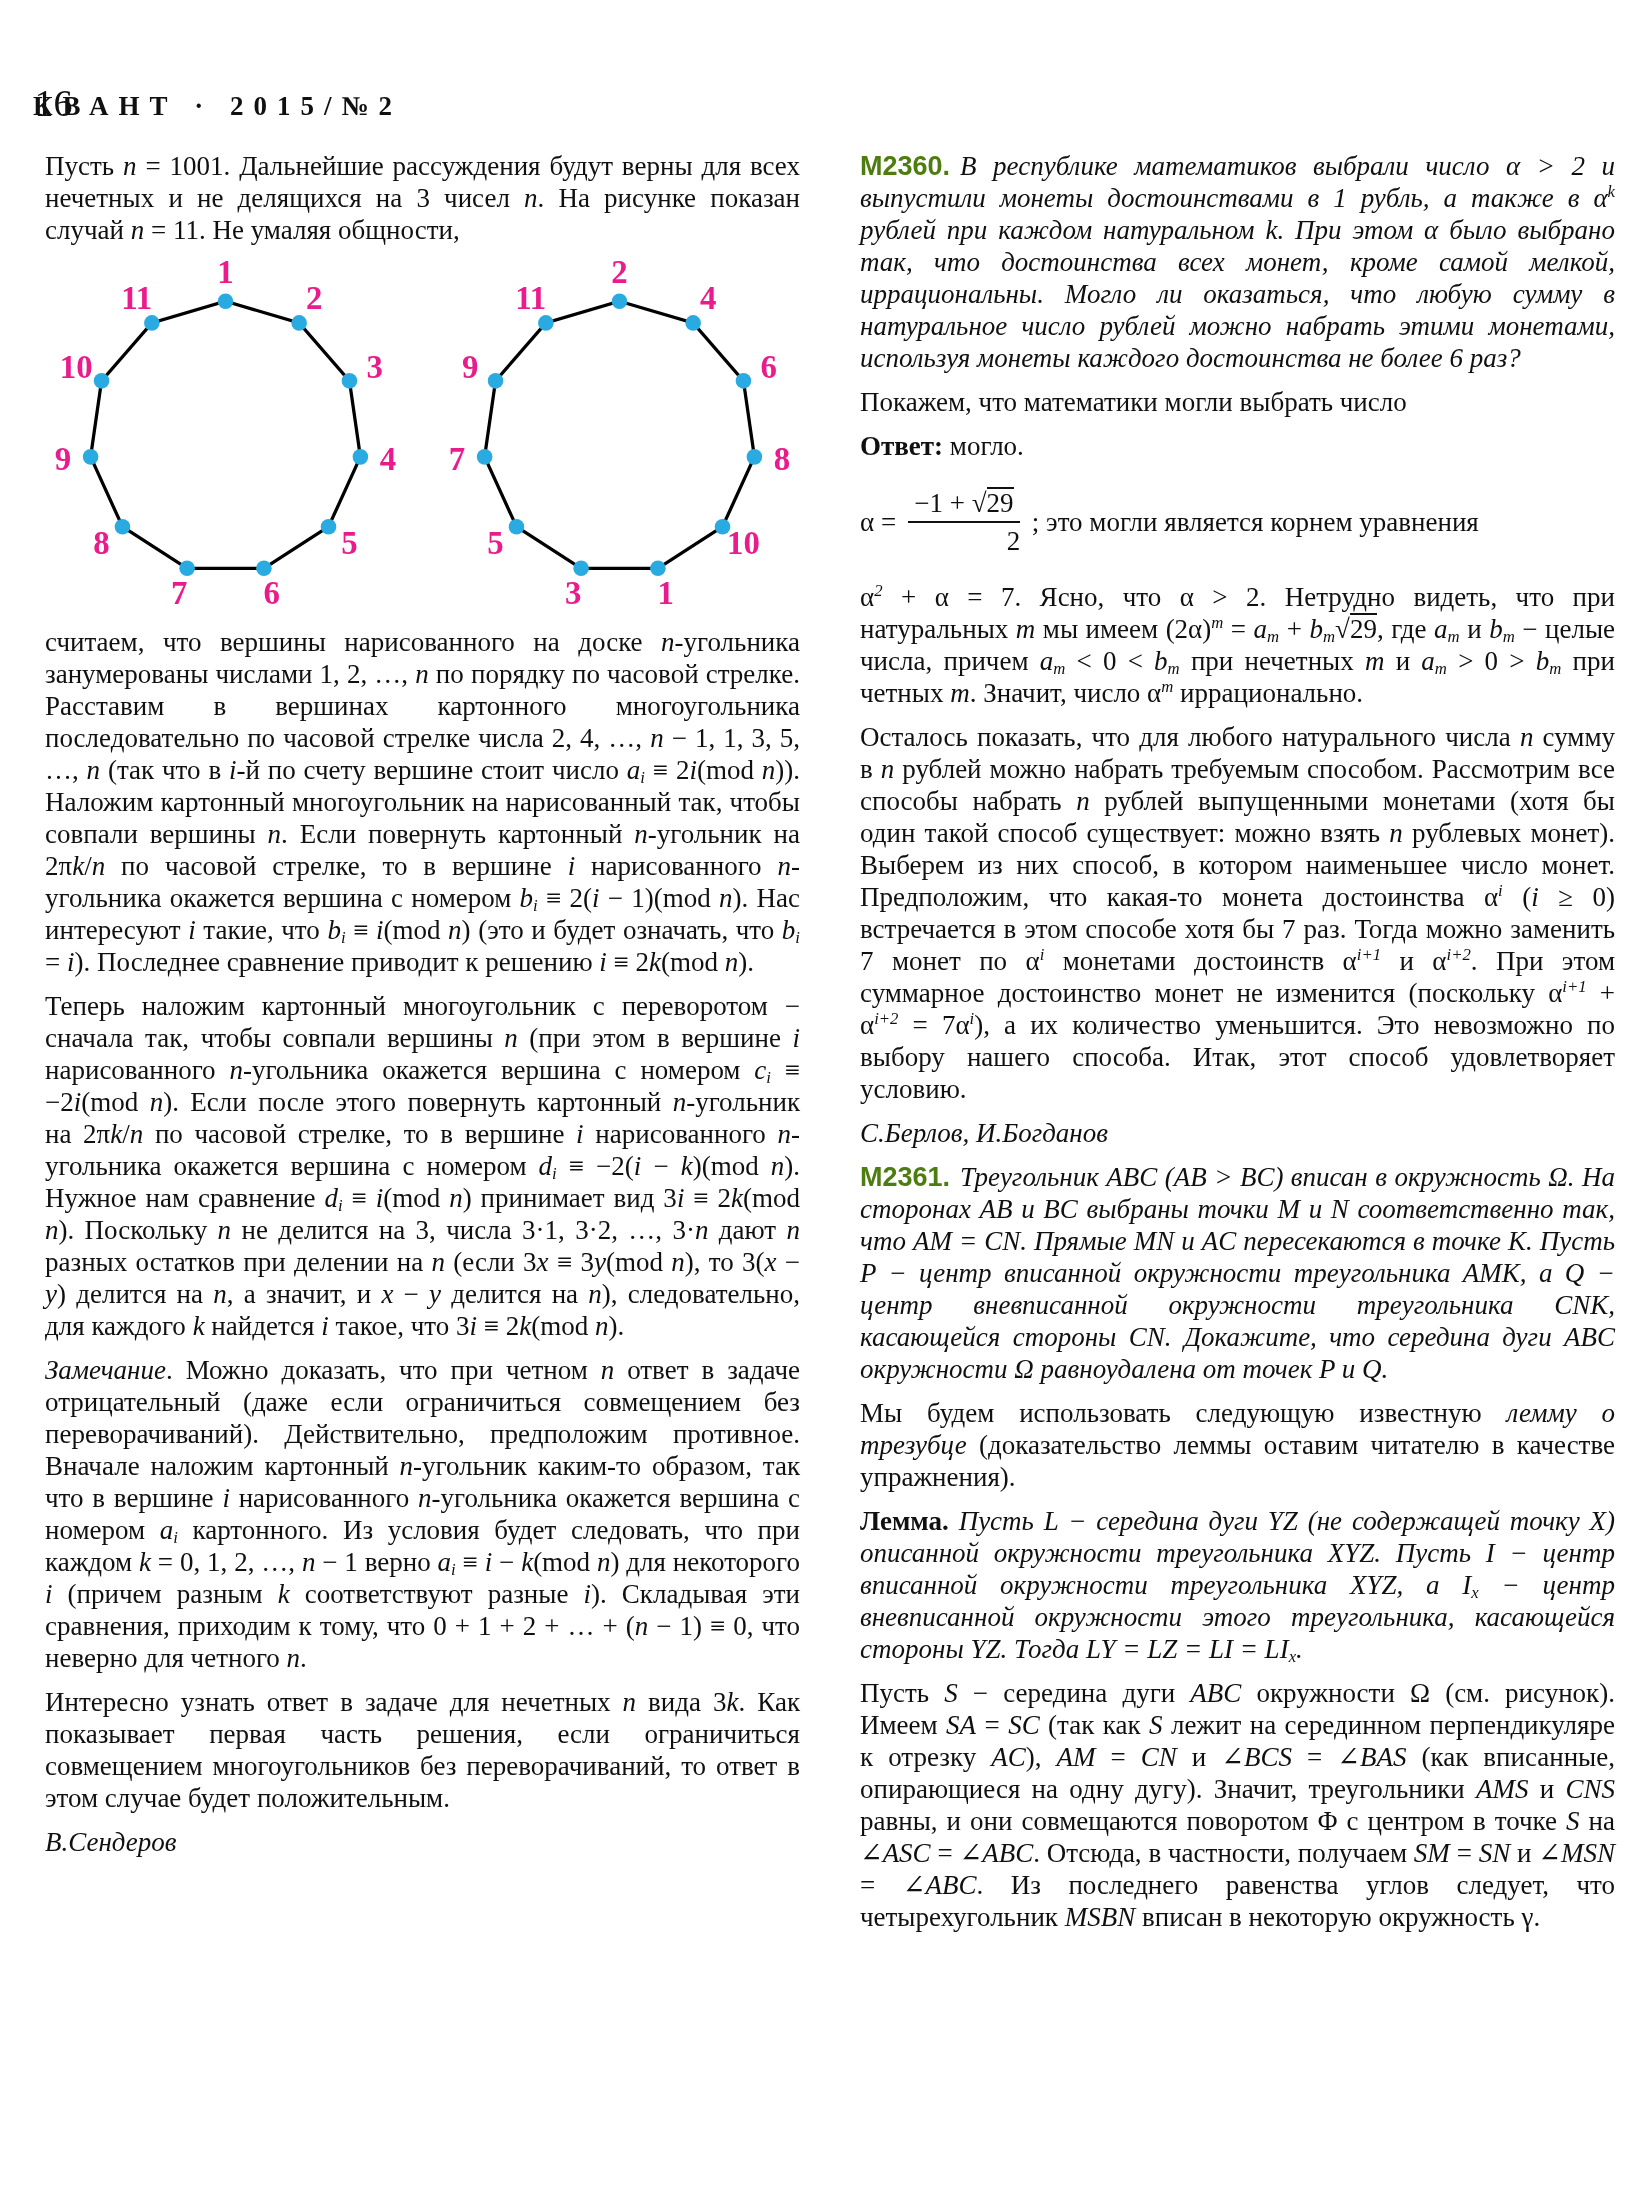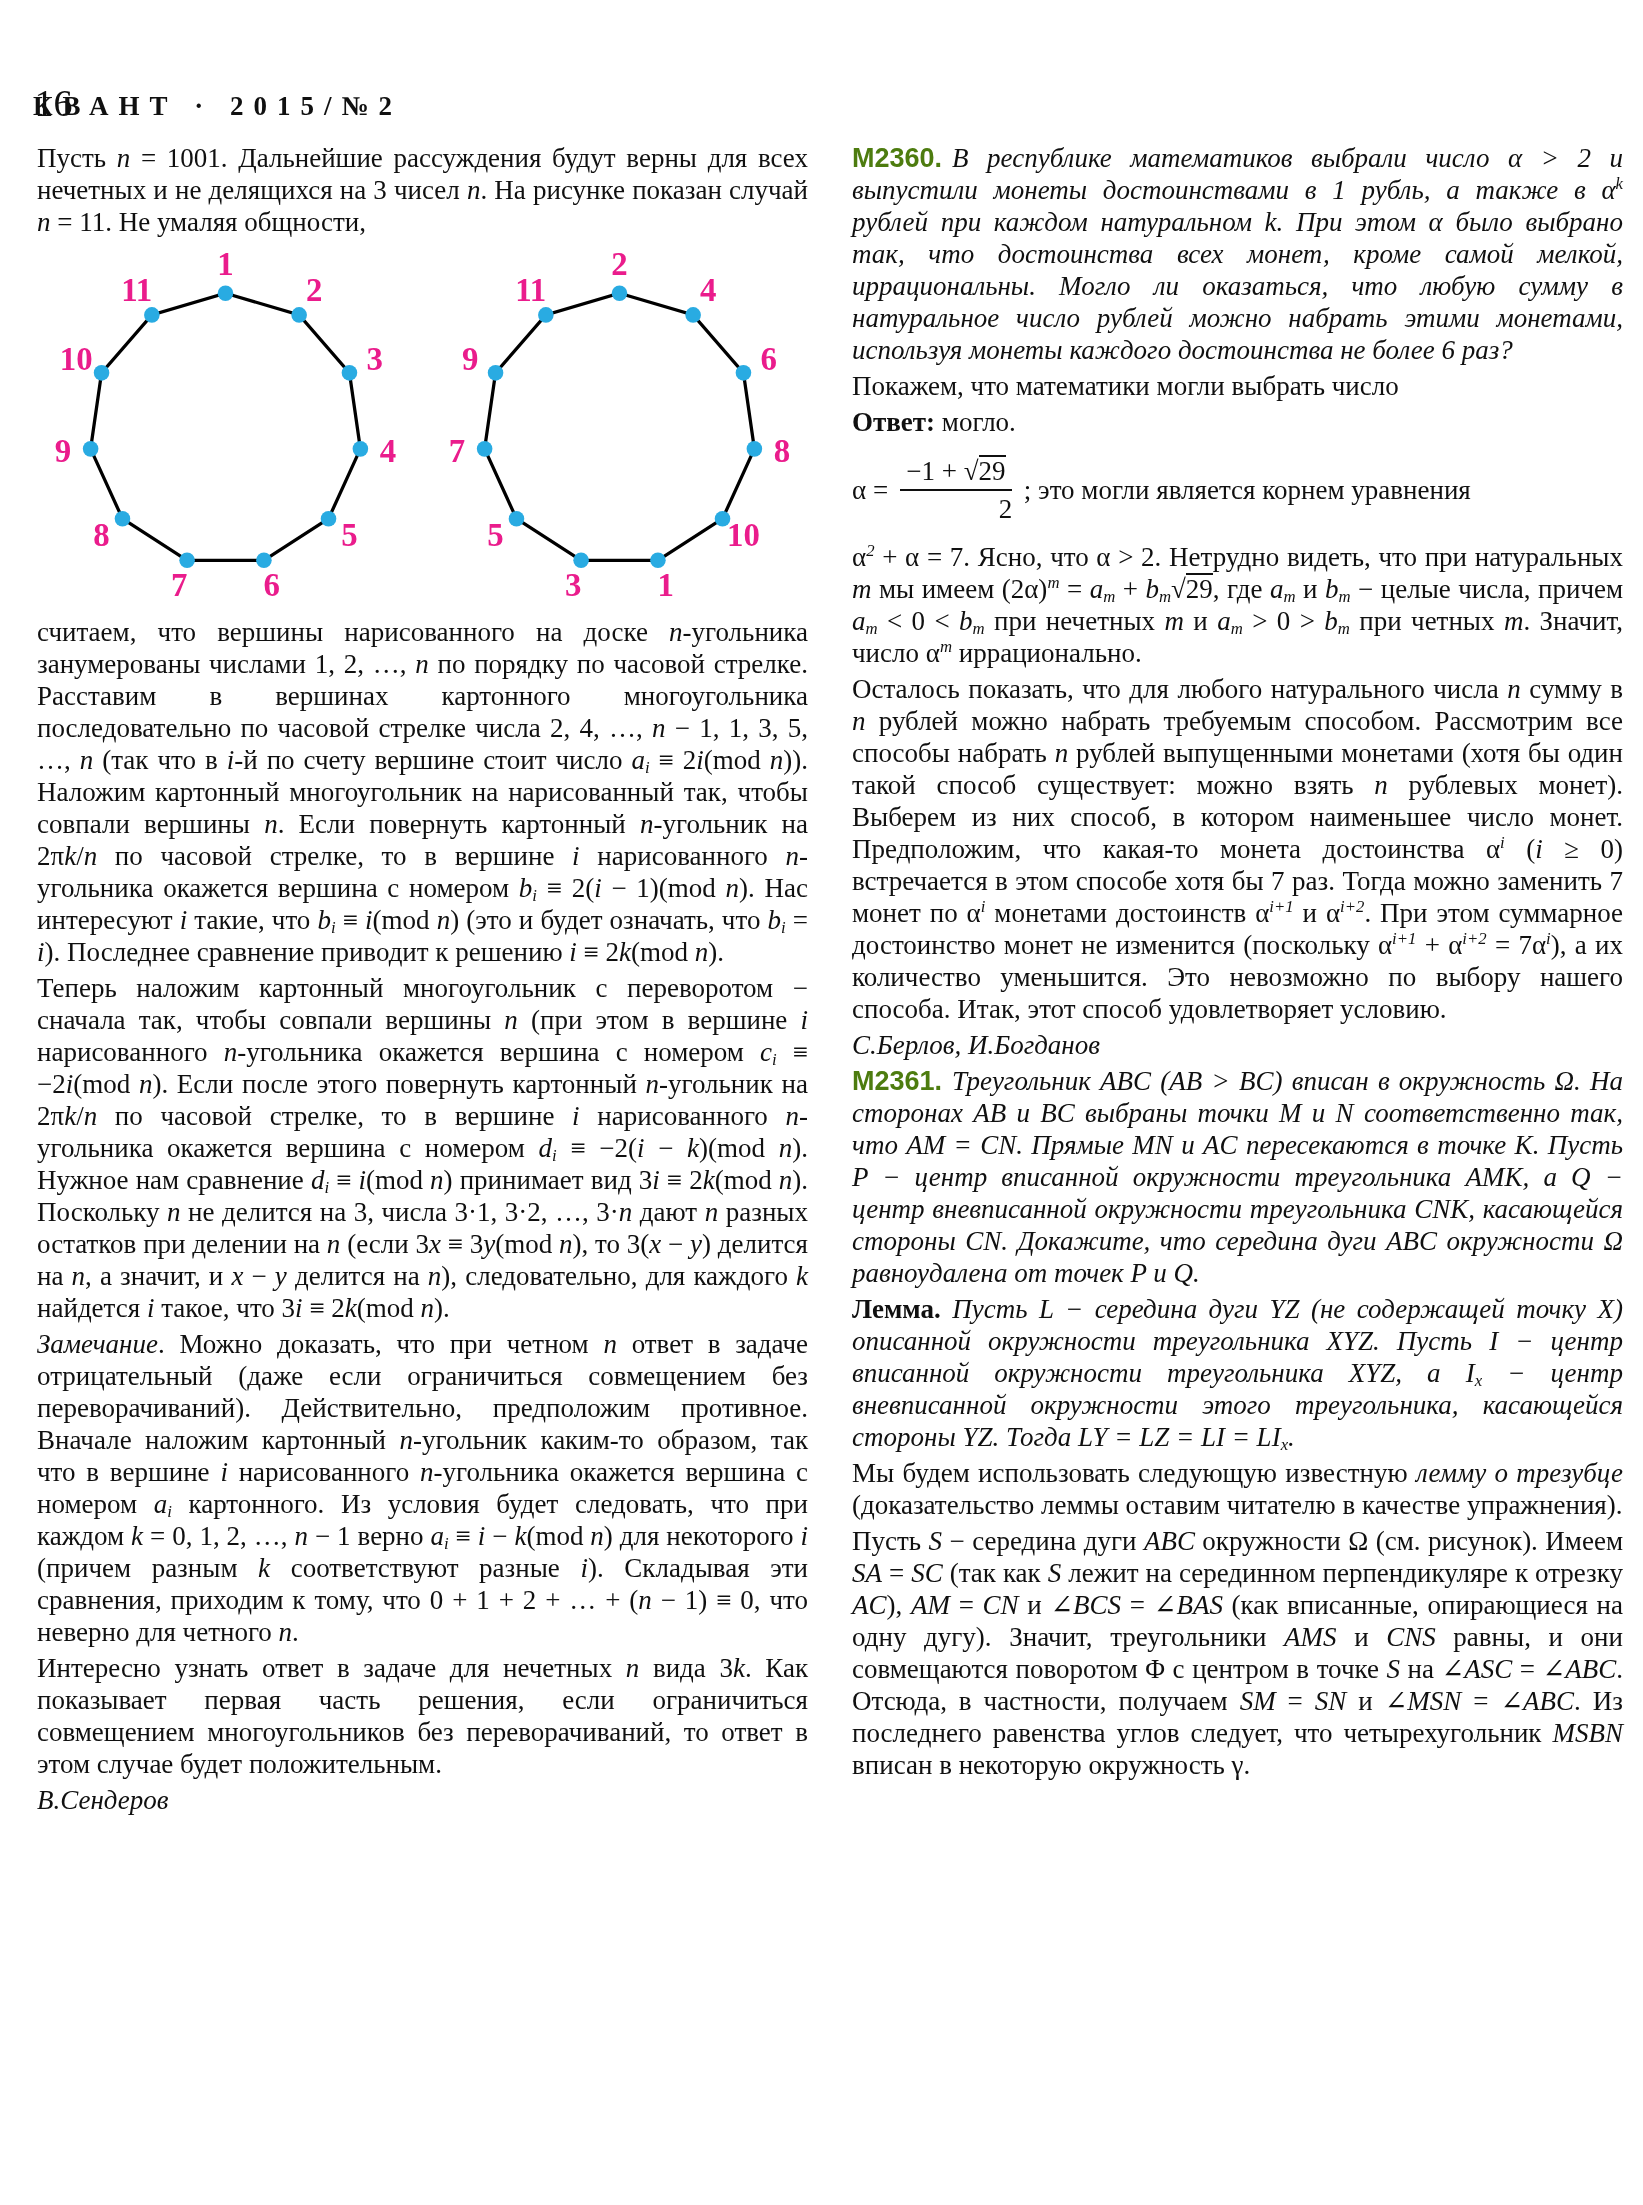--- a/index.html
+++ b/index.html
@@ -7,21 +7,21 @@
     width:1644px;height:2205px;background:#ffffff;position:relative;overflow:hidden;
     font-family:"Liberation Serif","DejaVu Serif","DejaVu Sans",serif;color:#101010;
   }
   .header{position:absolute;top:84px;left:33px;right:33px;height:46px;}
   .page-num{position:absolute;left:1.6px;top:0;font-size:38px;line-height:1;}
   .journal-title{position:absolute;left:0;right:0;top:6.6px;text-align:left;
     font-size:27px;font-weight:bold;letter-spacing:10px;}
   .col{position:absolute;top:138px;width:779px;}
   .col-left{left:33px;}
   .col-right{left:848px;}
-  p.body,div.body{margin:4px;font-size:27px;line-height:32px;text-align:justify;}
+  p.body,div.body{margin:12px;font-size:27px;line-height:32px;text-align:justify;}
   .it{font-style:italic;}
   b{font-weight:bold;}
   sup,sub{font-size:0.62em;font-style:italic;line-height:0;}
   sup{vertical-align:super;}
   sub{vertical-align:-0.25em;}
   .sqrt{white-space:nowrap;display:inline-block;}
   .sqrt::before{content:"√";display:inline-block;}
   .rad{display:inline-block;border-top:2.1px solid currentColor;line-height:1.08;}
   .figure{display:flex;gap:11.5px;justify-content:center;margin:15px 0 10px 0;}
   .vlabel{font-family:"Liberation Serif","DejaVu Serif",serif;font-size:40px;font-weight:bold;}
@@ -125,21 +125,21 @@
       </span>
       <span>; это могли является корнем уравнения</span>
     </div>
 
     <p class="body">α<sup>2</sup> + α = 7. Ясно, что α &gt; 2. Нетрудно видеть, что при натуральных <span class="it">m</span> мы имеем (2α)<sup>m</sup> = <span class="it">a</span><sub>m</sub> + <span class="it">b</span><sub>m</sub><span class="sqrt"><span class="rad">29</span></span>, где <span class="it">a</span><sub>m</sub> и <span class="it">b</span><sub>m</sub> − целые числа, причем <span class="it">a</span><sub>m</sub> &lt; 0 &lt; <span class="it">b</span><sub>m</sub> при нечетных <span class="it">m</span> и <span class="it">a</span><sub>m</sub> &gt; 0 &gt; <span class="it">b</span><sub>m</sub> при четных <span class="it">m</span>. Значит, число α<sup>m</sup> иррационально.</p>
     <p class="body">Осталось показать, что для любого натурального числа <span class="it">n</span> сумму в <span class="it">n</span> рублей можно набрать требуемым способом. Рассмотрим все способы набрать <span class="it">n</span> рублей выпущенными монетами (хотя бы один такой способ существует: можно взять <span class="it">n</span> рублевых монет). Выберем из них способ, в котором наименьшее число монет. Предположим, что какая-то монета достоинства α<sup>i</sup> (<span class="it">i</span> ≥ 0) встречается в этом способе хотя бы 7 раз. Тогда можно заменить 7 монет по α<sup>i</sup> монетами достоинств α<sup>i+1</sup> и α<sup>i+2</sup>. При этом суммарное достоинство монет не изменится (поскольку α<sup>i+1</sup> + α<sup>i+2</sup> = 7α<sup>i</sup>), а их количество уменьшится. Это невозможно по выбору нашего способа. Итак, этот способ удовлетворяет условию.</p>
     <p class="body signature">С.Берлов, И.Богданов</p>
 
     <p class="body prob m2361"><b class="plabel">М2361.</b><span class="it">Треугольник ABC (AB &gt; BC) вписан в окружность Ω. На сторонах AB и BC выбраны точки M и N соответственно так, что AM = CN. Прямые MN и AC пересекаются в точке K. Пусть P − центр вписанной окружности треугольника AMK, а Q − центр вневписанной окружности треугольника CNK, касающейся стороны CN. Докажите, что середина дуги ABC окружности Ω равноудалена от точек P и Q.</span></p>
 
+    <p class="body">Мы будем использовать следующую известную <span class="it">лемму о трезубце</span> (доказательство леммы оставим читателю в качестве упражнения).</p>
+
     <p class="body"><b>Лемма.</b> <span class="it">Пусть L − середина дуги YZ (не содержащей точку X) описанной окружности треугольника XYZ. Пусть I − центр вписанной окружности треугольника XYZ, а I<sub>x</sub> − центр вневписанной окружности этого треугольника, касающейся стороны YZ. Тогда LY = LZ = LI = LI<sub>x</sub>.</span></p>
-
-    <p class="body">Мы будем использовать следующую известную <span class="it">лемму о трезубце</span> (доказательство леммы оставим читателю в качестве упражнения).</p>
 
     <p class="body">Пусть <span class="it">S</span> − середина дуги <span class="it">ABC</span> окружности Ω (см. рисунок). Имеем <span class="it">SA</span> = <span class="it">SC</span> (так как <span class="it">S</span> лежит на серединном перпендикуляре к отрезку <span class="it">AC</span>), <span class="it">AM</span> = <span class="it">CN</span> и ∠<span class="it">BCS</span> = ∠<span class="it">BAS</span> (как вписанные, опирающиеся на одну дугу). Значит, треугольники <span class="it">AMS</span> и <span class="it">CNS</span> равны, и они совмещаются поворотом Φ с центром в точке <span class="it">S</span> на ∠<span class="it">ASC</span> = ∠<span class="it">ABC</span>. Отсюда, в частности, получаем <span class="it">SM</span> = <span class="it">SN</span> и ∠<span class="it">MSN</span> = ∠<span class="it">ABC</span>. Из последнего равенства углов следует, что четырехугольник <span class="it">MSBN</span> вписан в некоторую окружность γ.</p>
   </div>
 
 </div>
 
 
 </body></html>

